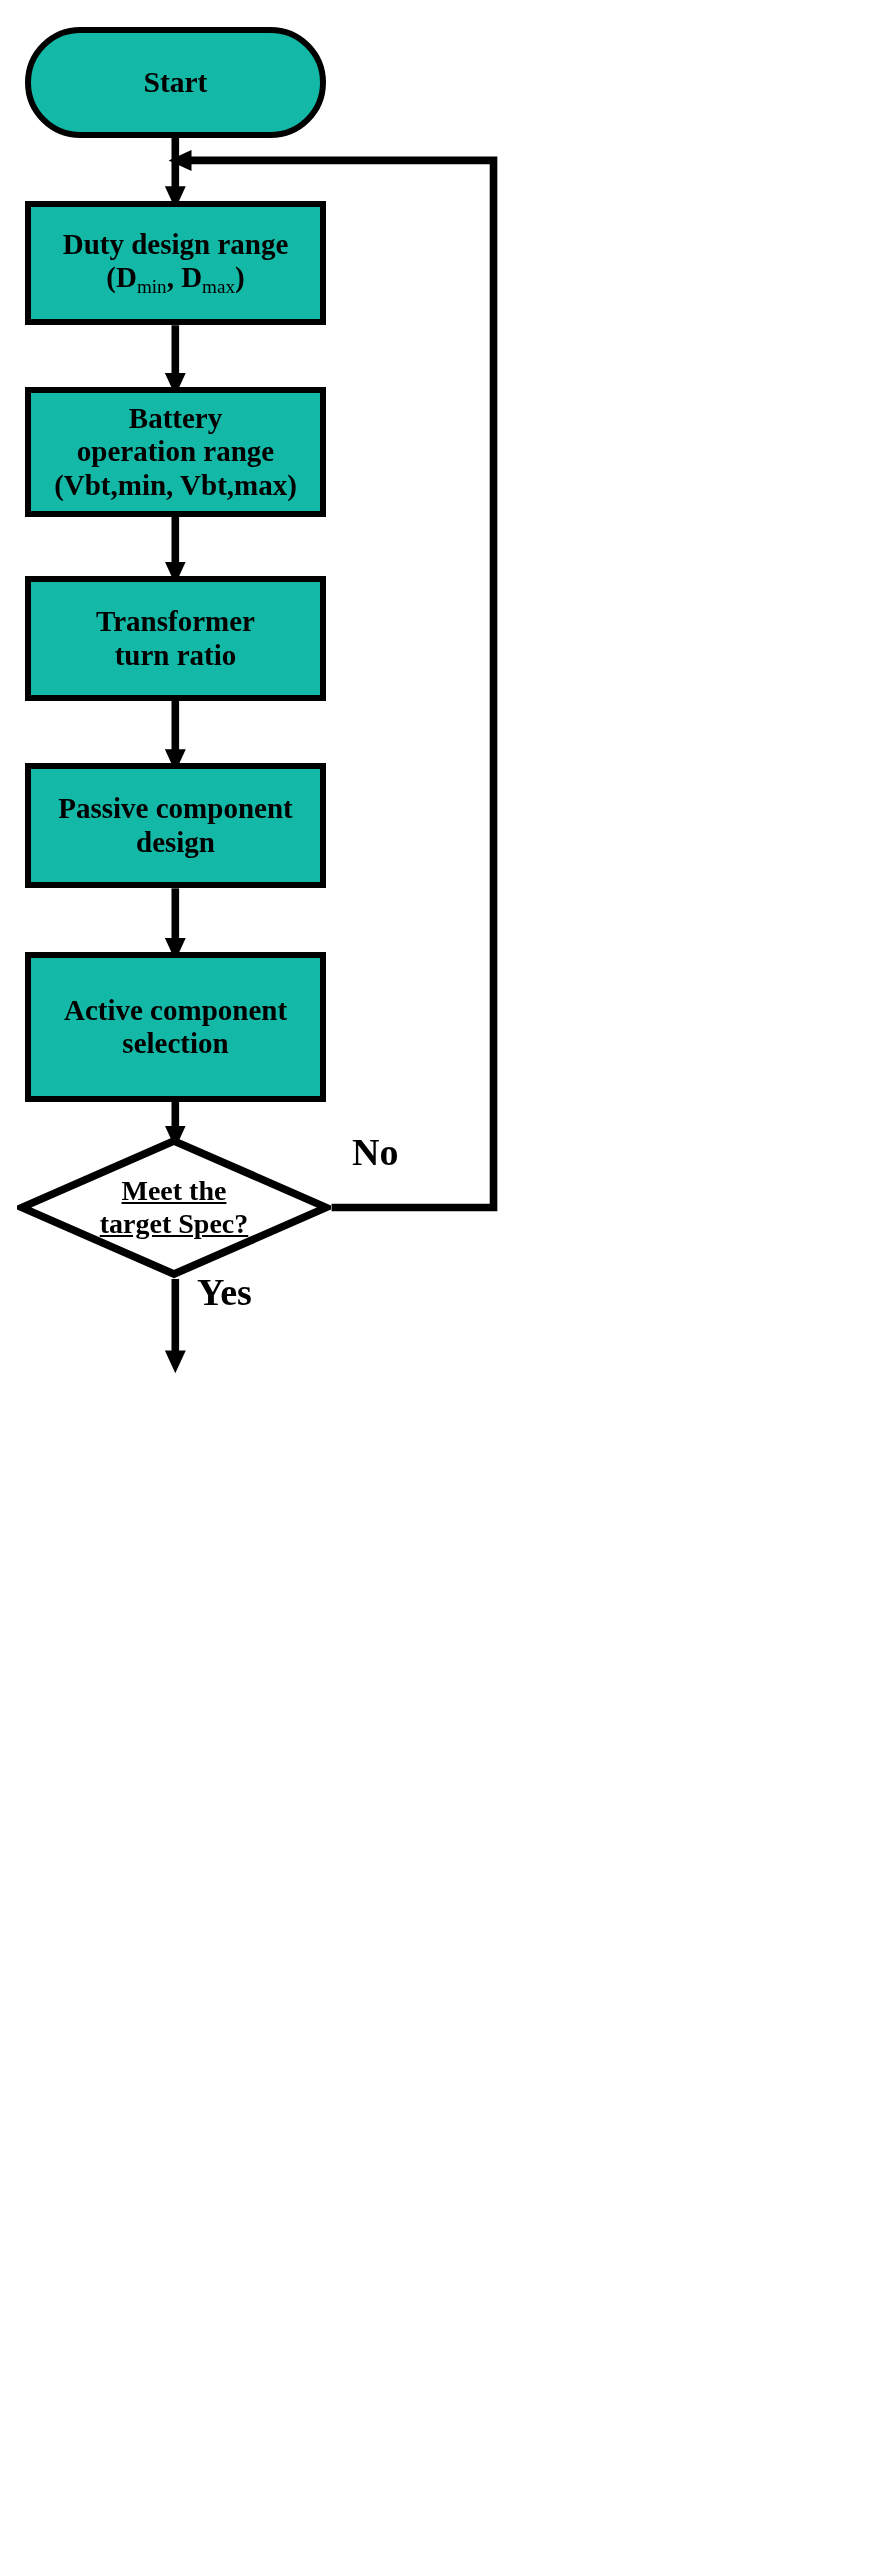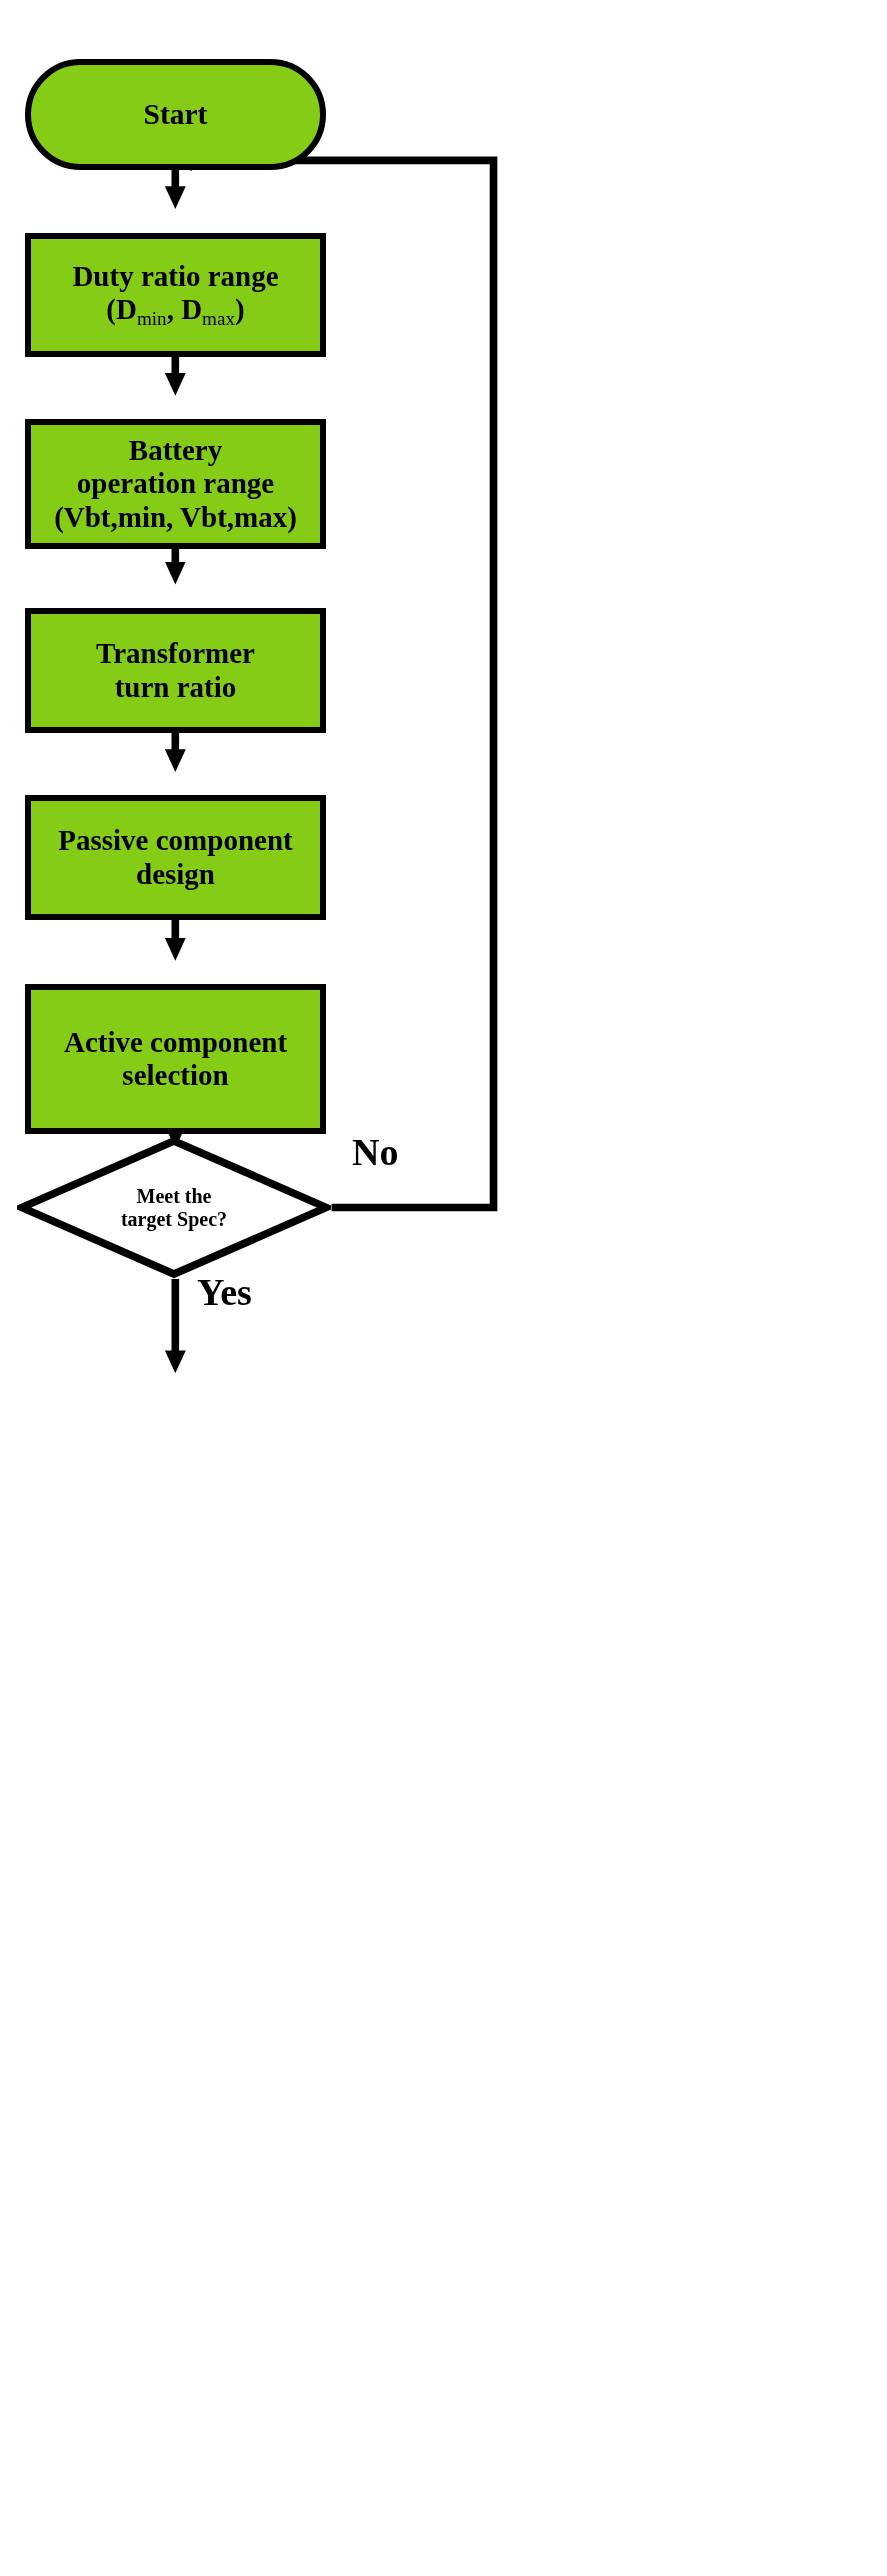--- a/index.html
+++ b/index.html
@@ -6,37 +6,37 @@
   body{
     width:887px;height:2576px;position:relative;overflow:hidden;
     font-family:"Liberation Serif","DejaVu Serif",serif;
     color:#000000;
   }
   #stage{position:absolute;left:0;top:0;width:887px;height:2576px;}
 
   
   .node{position:absolute;box-sizing:border-box;display:flex;
         align-items:center;justify-content:center;text-align:center;
-        background:#84cc16;margin-top:32px;}
+        background:#14b8a6;}
   .terminal{border:6.7px solid #000;border-radius:69px;}
   .process{border:6.7px solid #000;}
   .node .lines{line-height:1.14;font-weight:bold;}
 
   .t-start{left:25px;  top:27px;  width:301px; height:111px;}
   .t-end{  left:25px;  top:2430px;width:301px; height:111px;}
 
   .p1{left:25px; top:201px;  width:301px; height:124px;}
   .p2{left:25px; top:387px;  width:301px; height:130px;}
   .p3{left:25px; top:576px;  width:301px; height:125px;}
   .p4{left:25px; top:763px;  width:301px; height:125px;}
   .p5{left:25px; top:952px;  width:301px; height:150px;}
 
   .fs-term{font-size:29.5px;font-weight:bold;}
   .fs-proc{font-size:29px;}
-  .fs-diam{font-size:20px;}
+  .fs-diam{font-size:28px;text-decoration:underline;}
   .fs-label{font-size:38px;font-weight:bold;}
 
   
   .sub{font-size:0.66em;vertical-align:-0.30em;font-weight:normal;}
 
   
   .diamond-wrap{position:absolute;left:17px;top:1136px;width:314px;height:143px;}
   .diamond-wrap svg{position:absolute;left:0;top:0;}
   .diamond-text{position:absolute;left:0;top:0;width:314px;height:143px;
     display:flex;align-items:center;justify-content:center;text-align:center;
@@ -85,21 +85,21 @@
       <polyline points="348,1267 518,1267 518,168 200,168" marker-end="url(#arrowLeft)"></polyline>
     </g>
   </svg>
 
   <div class="node terminal t-start">
     <span class="fs-term">Start</span>
   </div>
 
   <div class="node process p1">
     <div class="lines fs-proc">
-      <div>Duty ratio range</div>
+      <div>Duty design range</div>
       <div><span>(D</span><span class="sub">min</span><span>, D</span><span class="sub">max</span><span>)</span></div>
     </div>
   </div>
 
   <div class="node process p3">
     <div class="lines fs-proc">
       <div>Transformer</div>
       <div>turn ratio</div>
     </div>
   </div>

